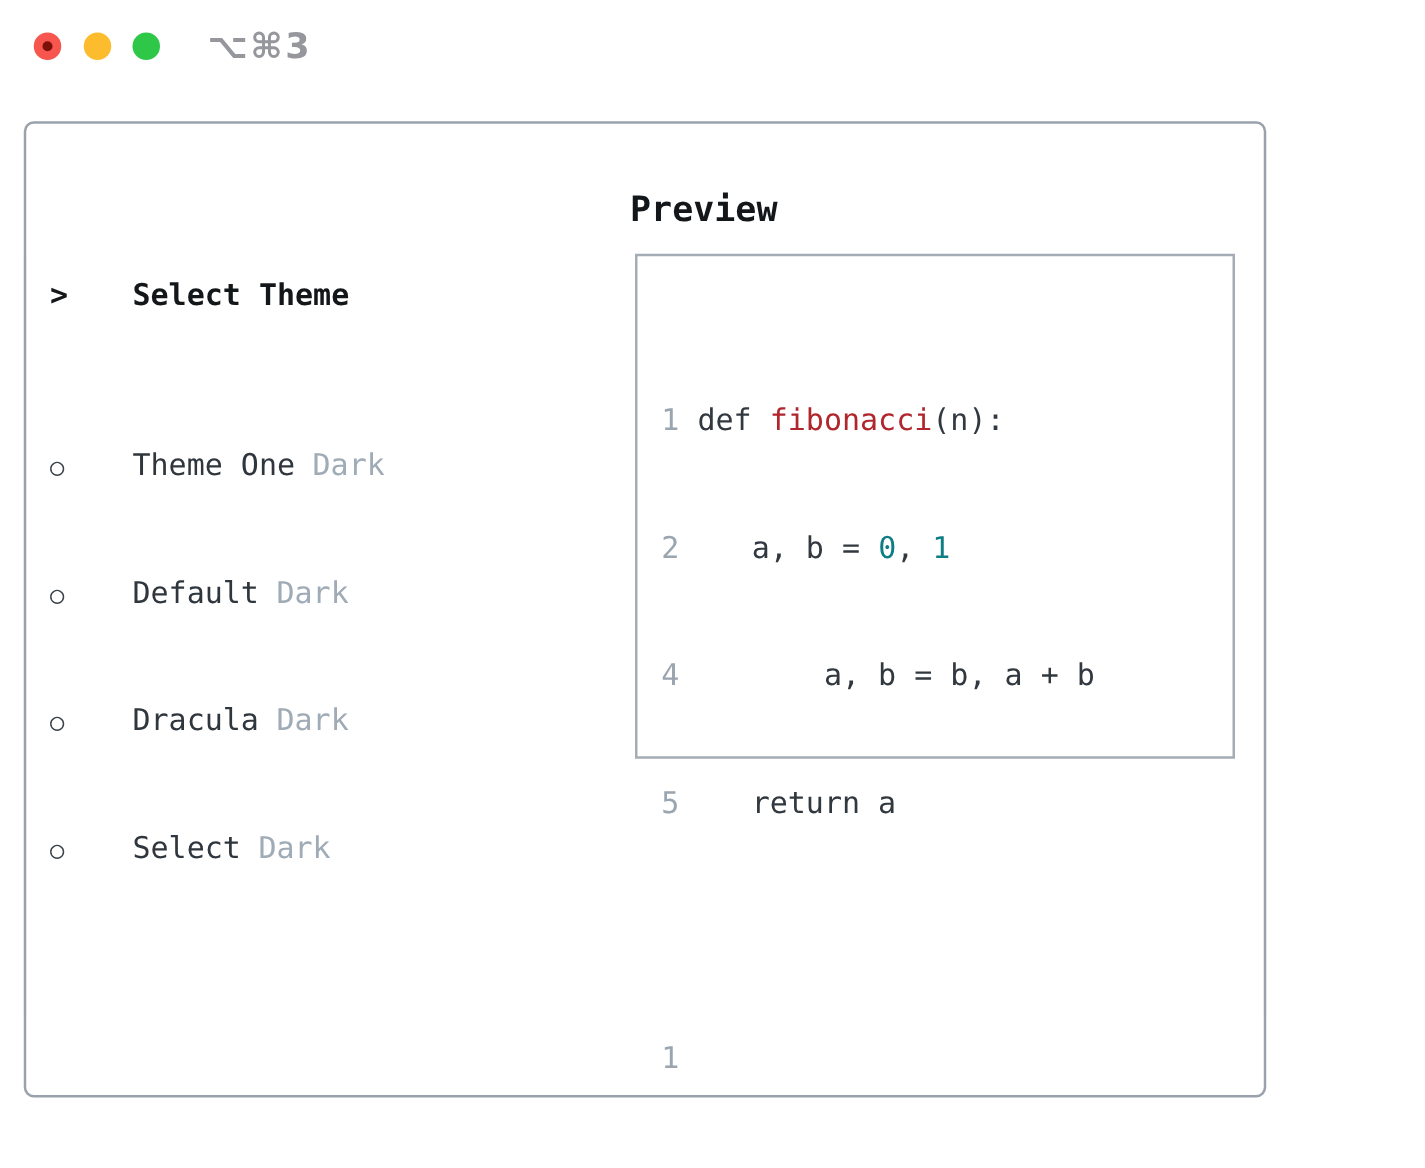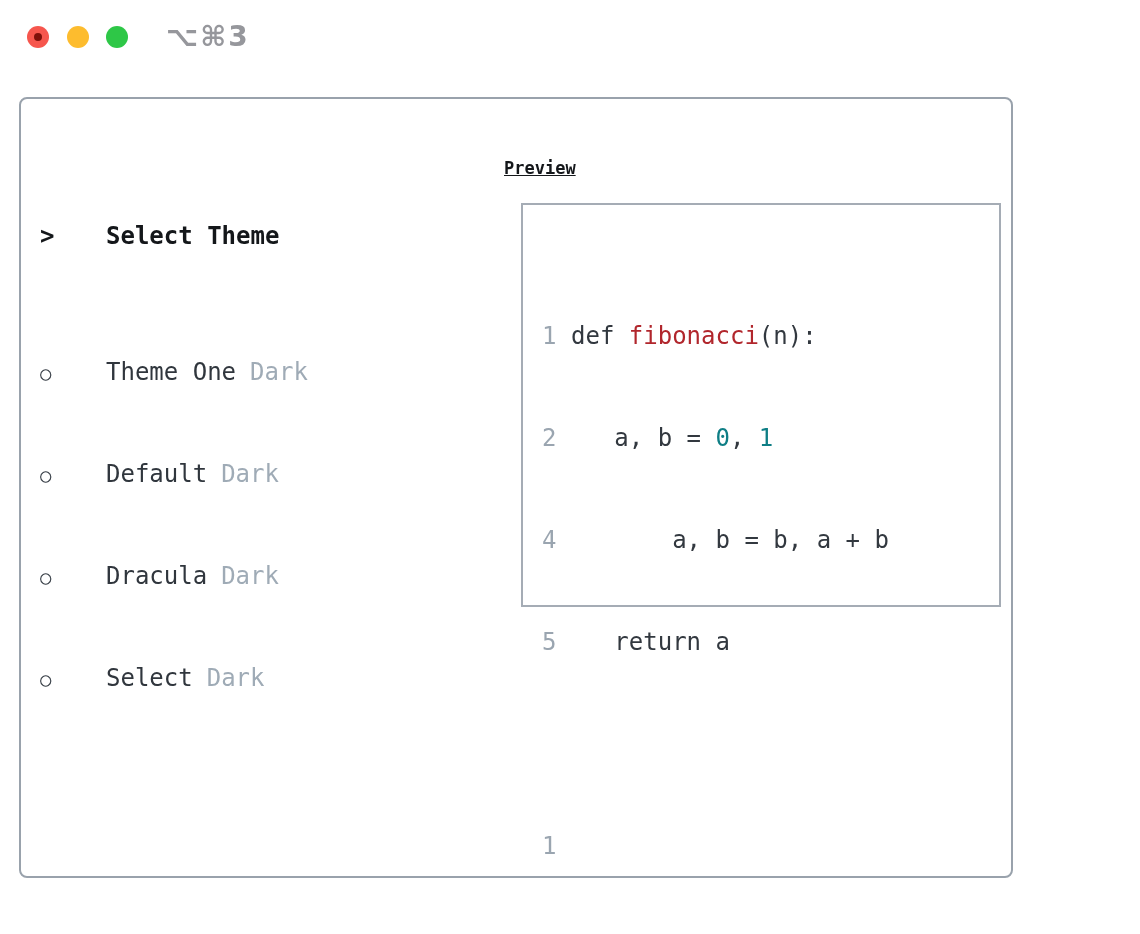--- a/index.html
+++ b/index.html
@@ -34,25 +34,25 @@
   }
   .row{height:34px;white-space:pre;}
   .marker{display:inline-block;width:29px;font-size:19px;color:#3a4149;}
   .row.header .marker{font-size:24px;font-weight:bold;color:#14171a;}
   .row.header .label{font-weight:bold;color:#14171a;}
   .label{color:#30363d;margin-left:37px;}
   .variant{color:#9fabb6;margin-left:14px;}
   
   .preview-label{
     position:absolute;left:483px;top:52px;height:34px;line-height:34px;
-    font-size:17px;font-weight:bold;color:#14171a;text-decoration:underline;
+    font-size:28px;font-weight:bold;color:#14171a;
   }
   .pbox{
     position:absolute;left:487px;top:104px;width:480px;height:404px;
-    box-sizing:border-box;border:2px solid #a5acb5;background:#fff;margin-left:13px;
+    box-sizing:border-box;border:2px solid #a5acb5;background:#fff;
   }
   .code{
     position:absolute;left:19px;top:46px;
     font-size:24px;line-height:34px;white-space:pre;color:#32383f;
   }
   .cl{height:34px;white-space:pre;}
   .ln{display:inline-block;width:29px;color:#9aa5b0;}
   .t-plain{color:#32383f;}
   .t-fn{color:#b1262c;}
   .t-num{color:#0e7e85;}

